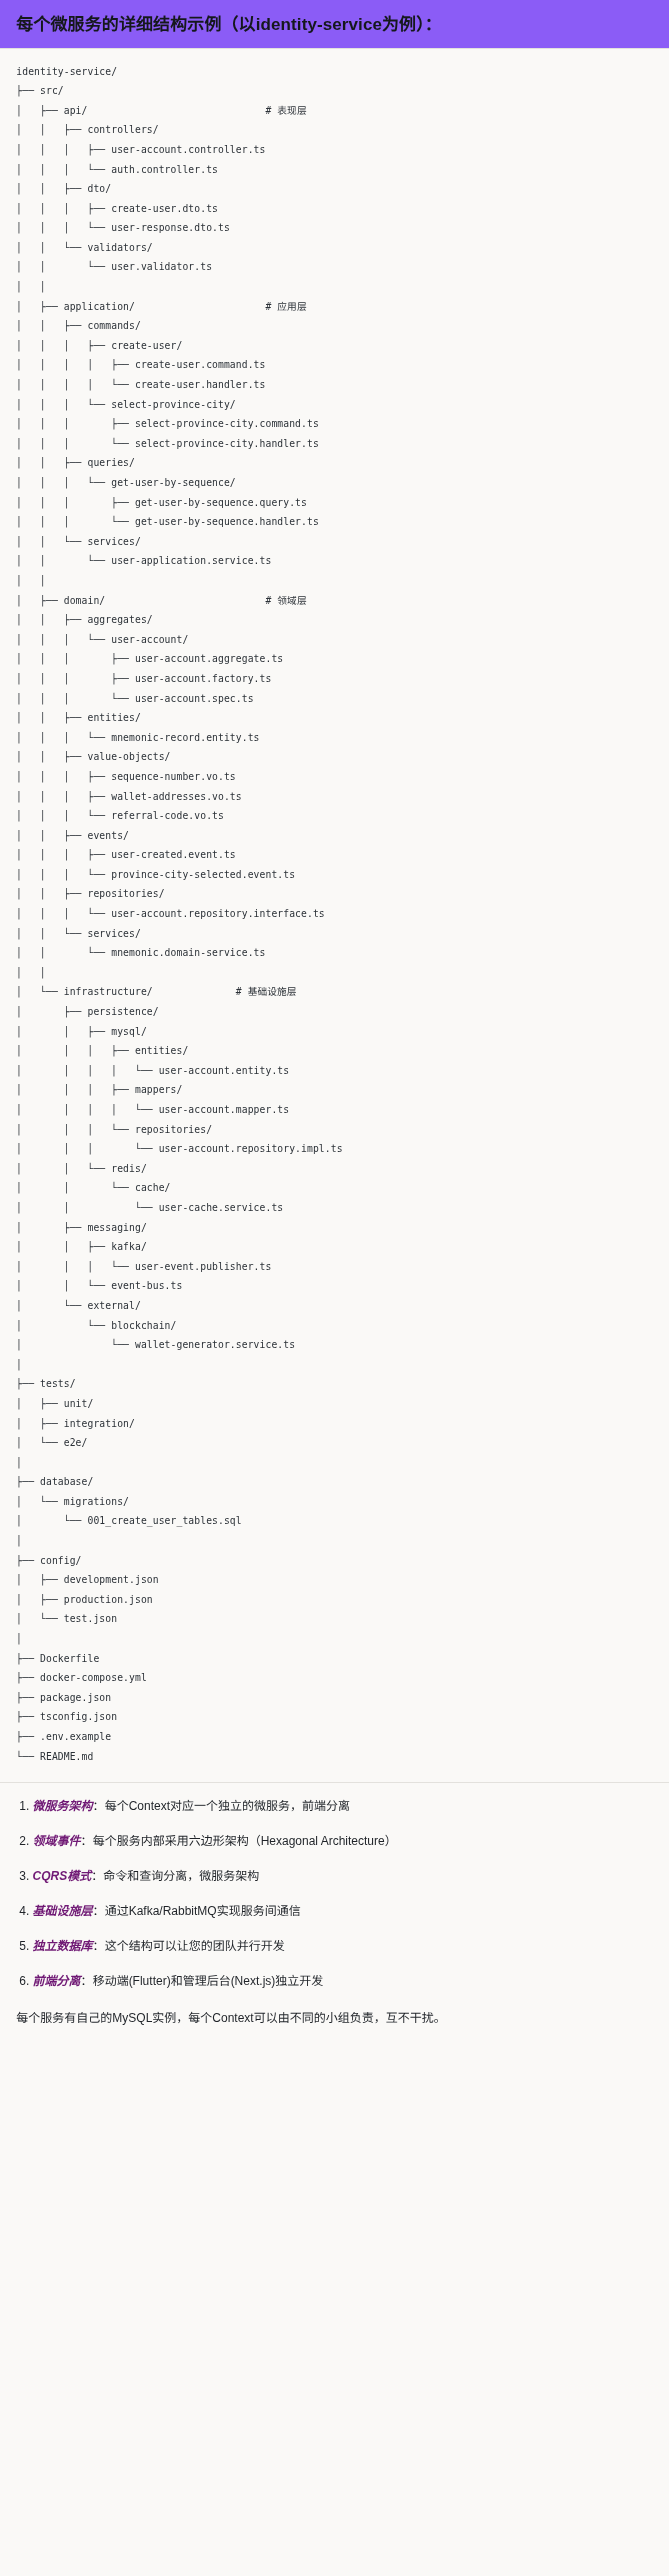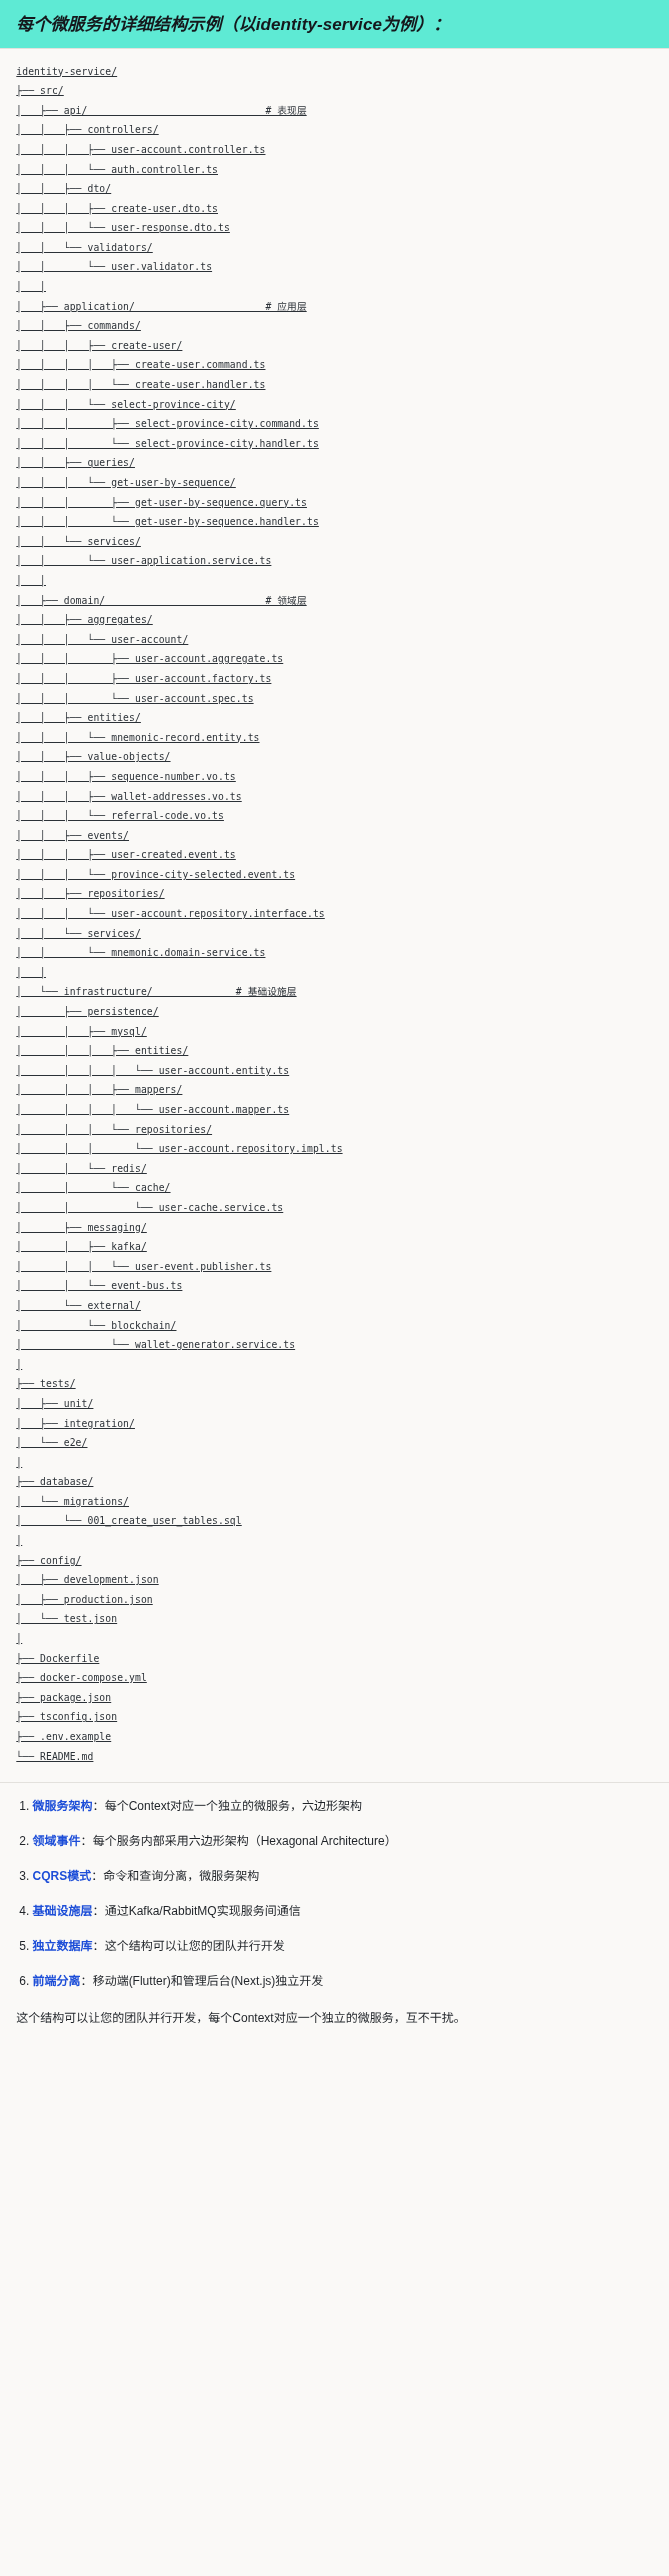--- a/index.html
+++ b/index.html
@@ -12,23 +12,22 @@
   body {
     width: 669px;
     font-family: "Liberation Sans", sans-serif;
     color: #1f2328;
     -webkit-font-smoothing: antialiased;
   }
 
   
   .doc-header {
     padding: 13.8px 16.3px 11.3px 16.3px;
-    background: #5eead4;
+    background: #8b5cf6;
     border-bottom: 0.6px solid #e3e1dd;
-    font-style: italic;
   }
   .doc-header h1 {
     margin: 0;
     font-size: 17px;
     line-height: 1.35;
     font-weight: 700;
     font-family: "Liberation Sans", sans-serif;
     letter-spacing: 0.1px;
     color: #15181c;
   }
@@ -41,21 +40,20 @@
   }
   pre.tree {
     margin: 0;
     font-family: "DejaVu Sans Mono", "Liberation Mono", monospace;
     font-size: 9.7px;
     line-height: 2.02;
     color: #2b3137;
     white-space: pre;
     tab-size: 4;
     letter-spacing: 0.1px;
-    text-decoration: underline;
   }
 
   
   .notes {
     padding: 13.8px 16.3px 12.5px 16.3px;
     background: #faf9f7;
   }
   .notes h2 {
     margin: 0 0 13.8px 0;
     font-size: 15px;
@@ -70,21 +68,22 @@
   }
   ol.note-list li {
     font-size: 12px;
     line-height: 1.55;
     margin-bottom: 16.3px;
     color: #1f2328;
   }
   ol.note-list li:last-child { margin-bottom: 4px; }
   ol.note-list li b {
     font-weight: 700;
-    color: #1d4ed8;
+    color: #701a75;
+    font-style: italic;
   }
   .closing {
     margin: 19px 0 0 0;
     font-size: 12px;
     line-height: 1.6;
     color: #1f2328;
   }
 </style>
 </head>
 <body>
@@ -178,22 +177,22 @@
 ├── Dockerfile
 ├── docker-compose.yml
 ├── package.json
 ├── tsconfig.json
 ├── .env.example
 └── README.md</pre>
 </section>
 
 <section class="notes">
   <ol class="note-list" id="note-list">
-      <li><b>微服务架构</b><span>：</span><span>每个Context对应一个独立的微服务，六边形架构</span></li>
+      <li><b>微服务架构</b><span>：</span><span>每个Context对应一个独立的微服务，前端分离</span></li>
       <li><b>领域事件</b><span>：</span><span>每个服务内部采用六边形架构（Hexagonal Architecture）</span></li>
       <li><b>CQRS模式</b><span>：</span><span>命令和查询分离，微服务架构</span></li>
       <li><b>基础设施层</b><span>：</span><span>通过Kafka/RabbitMQ实现服务间通信</span></li>
       <li><b>独立数据库</b><span>：</span><span>这个结构可以让您的团队并行开发</span></li>
       <li><b>前端分离</b><span>：</span><span>移动端(Flutter)和管理后台(Next.js)独立开发</span></li>
     </ol>
-  <p class="closing">这个结构可以让您的团队并行开发，每个Context对应一个独立的微服务，互不干扰。</p>
+  <p class="closing">每个服务有自己的MySQL实例，每个Context可以由不同的小组负责，互不干扰。</p>
 </section>
 
 
 </body></html>

